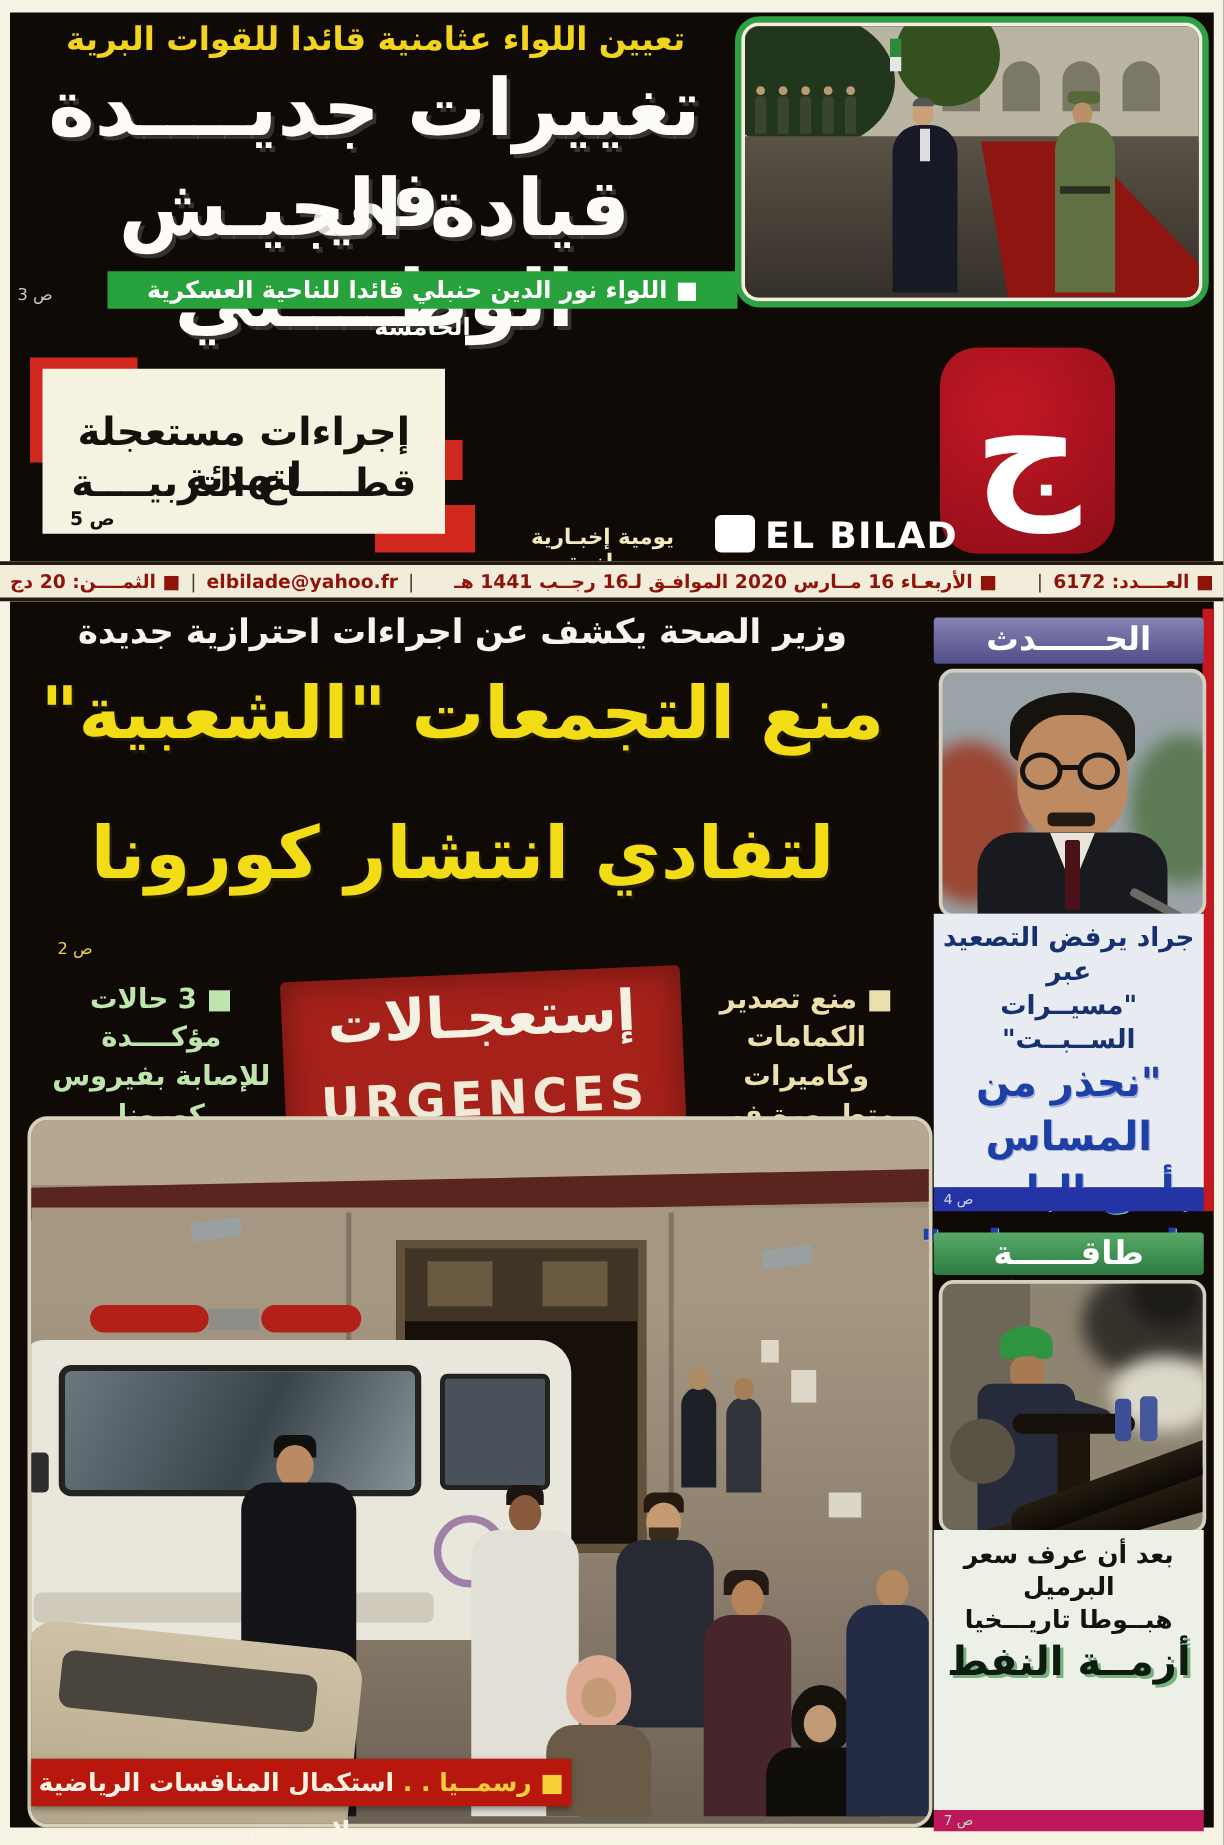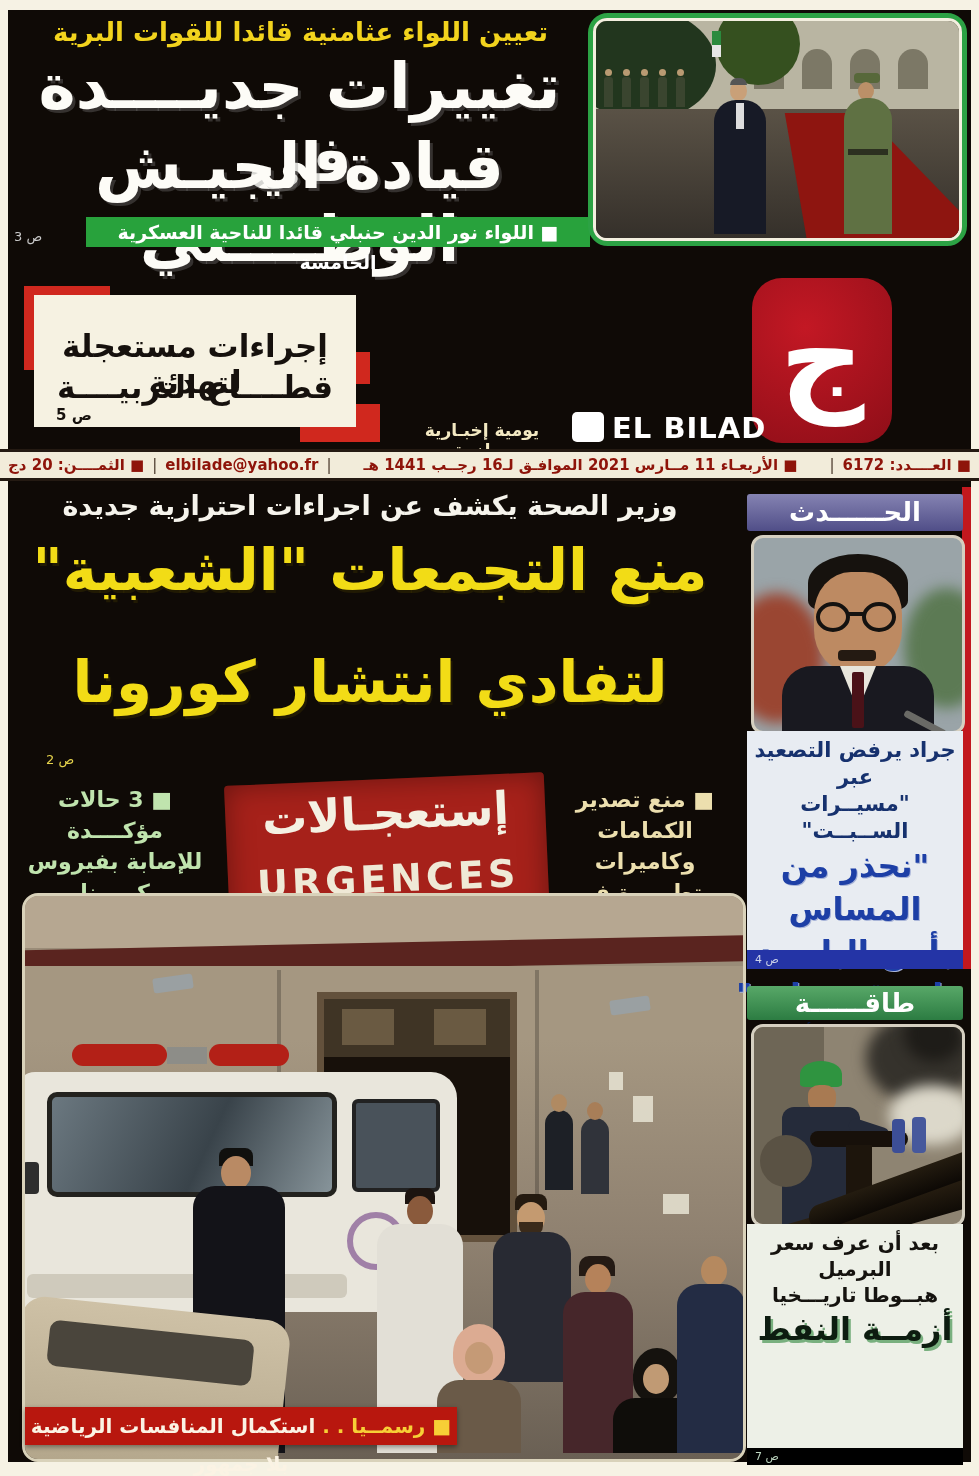--- a/index.html
+++ b/index.html
@@ -48,21 +48,21 @@
   .dateband{left:0;top:449px;width:979px;height:32px;background:#f2ecda;border-top:3px solid #241a12;border-bottom:3px solid #241a12;box-sizing:border-box;display:flex;align-items:center;color:#8e140a;font-size:15px;font-weight:bold;padding:0 8px;}
   .dateband .sep{color:#4a3a2c;margin:0 8px;font-weight:normal;}
   .d-date{flex:1;text-align:center;}
 
   
   .cor-kicker{left:15px;top:490px;width:710px;color:#f6f4ec;font-size:27px;font-weight:bold;}
   .cor-h{left:8px;width:724px;color:#f2dc16;font-size:58px;font-weight:bold;text-shadow:2px 3px 0 rgba(70,58,0,.35);}
   .cor-page{left:46px;top:752px;color:#e6d34c;font-size:13px;}
 
   .note{font-weight:bold;font-size:22px;line-height:31px;}
-  .cases-note{left:10px;top:784px;width:210px;color:#c0e4ae;}
+  .cases-note{left:24px;top:784px;width:210px;color:#c0e4ae;}
   .masks-note{left:546px;top:784px;width:198px;color:#ecdfae;text-align:center;}
 
   
   .urg{left:227px;top:779px;width:320px;height:147px;background:#a6211a;border-radius:4px;transform:rotate(-2.5deg);box-shadow:inset 0 0 28px rgba(0,0,0,.38);}
   .urg-ar{left:0;top:8px;width:100%;color:#f4f0e2;font-size:45px;font-weight:bold;}
   .urg-fr{left:0;top:78px;width:100%;color:#efe9d6;font-size:38px;font-weight:bold;letter-spacing:4px;}
 
   
   .mphoto{left:22px;top:893px;width:718px;height:563px;border:3px solid #d9d2ba;border-radius:16px;overflow:hidden;background:#9a8c78;}
   .ph-walltop{left:0;top:0;width:100%;height:52px;background:#b6a791;}
@@ -102,21 +102,21 @@
   .sb-text{left:747px;width:216px;box-sizing:border-box;padding-top:6px;}
   .ev-text{top:731px;height:219px;background:#e8ecf2;}
   .en-text{top:1224px;height:224px;background:#edf0e7;}
   .ev-k{font-size:21px;line-height:27px;font-weight:bold;color:#16316e;}
   .ev-h{font-size:32px;line-height:43px;font-weight:bold;color:#1d3fa6;text-shadow:1px 1px 0 #a8b4d8;}
   .ev-s{font-size:16px;line-height:22px;font-weight:bold;color:#0c1d46;margin-top:5px;}
   .en-k{font-size:20px;line-height:26px;font-weight:bold;color:#15130f;}
   .en-h{font-size:32px;line-height:43px;font-weight:bold;color:#0d1c10;text-shadow:2.5px 2.5px 0 #79b07f;}
   .sb-band{left:747px;width:216px;color:#cdd4ea;font-size:11px;line-height:19px;padding-left:8px;box-sizing:border-box;}
   .ev-band{top:950px;height:19px;background:#2434a6;}
-  .en-band{top:1448px;height:17px;background:#000000;color:#bfd8c2;line-height:17px;}
+  .en-band{top:1448px;height:17px;background:#be185d;color:#bfd8c2;line-height:17px;}
   .red-strip{left:962px;top:487px;width:9px;height:482px;background:#c2181e;}
 </style>
 </head>
 <body>
 
 <div class="page">
 
   <div class="abs black-top"></div>
   <div class="abs black-main"></div>
 
@@ -169,21 +169,21 @@
   </div>
 
   <div class="abs logo-square"><span>ج</span></div>
   <div class="abs mast-tag ctr rtl">يومية إخبـارية وطنيـة</div>
   <div class="abs mast-blk"></div>
   <div class="abs mast-lat">EL BILAD</div>
 
   <div class="abs dateband rtl">
     <span>■ العــــدد: 6172</span>
     <span class="sep">|</span>
-    <span class="d-date">■ الأربعـاء 11 مــارس 2021 الموافـق لـ16 رجــب 1441 هـ</span>
+    <span class="d-date">■ الأربعـاء 16 مــارس 2020 الموافـق لـ16 رجــب 1441 هـ</span>
     <span class="sep">|</span>
     <span dir="ltr">elbilade@yahoo.fr</span>
     <span class="sep">|</span>
     <span>■ الثمــــن: 20 دج</span>
   </div>
 
   <div class="abs cor-kicker ctr rtl">وزير الصحة يكشف عن اجراءات احترازية جديدة</div>
   <div class="abs cor-h ctr rtl" style="top:536px;">منع التجمعات "الشعبية"</div>
   <div class="abs cor-h ctr rtl" style="top:648px;">لتفادي انتشار كورونا</div>
   <div class="abs cor-page rtl">ص 2</div>

